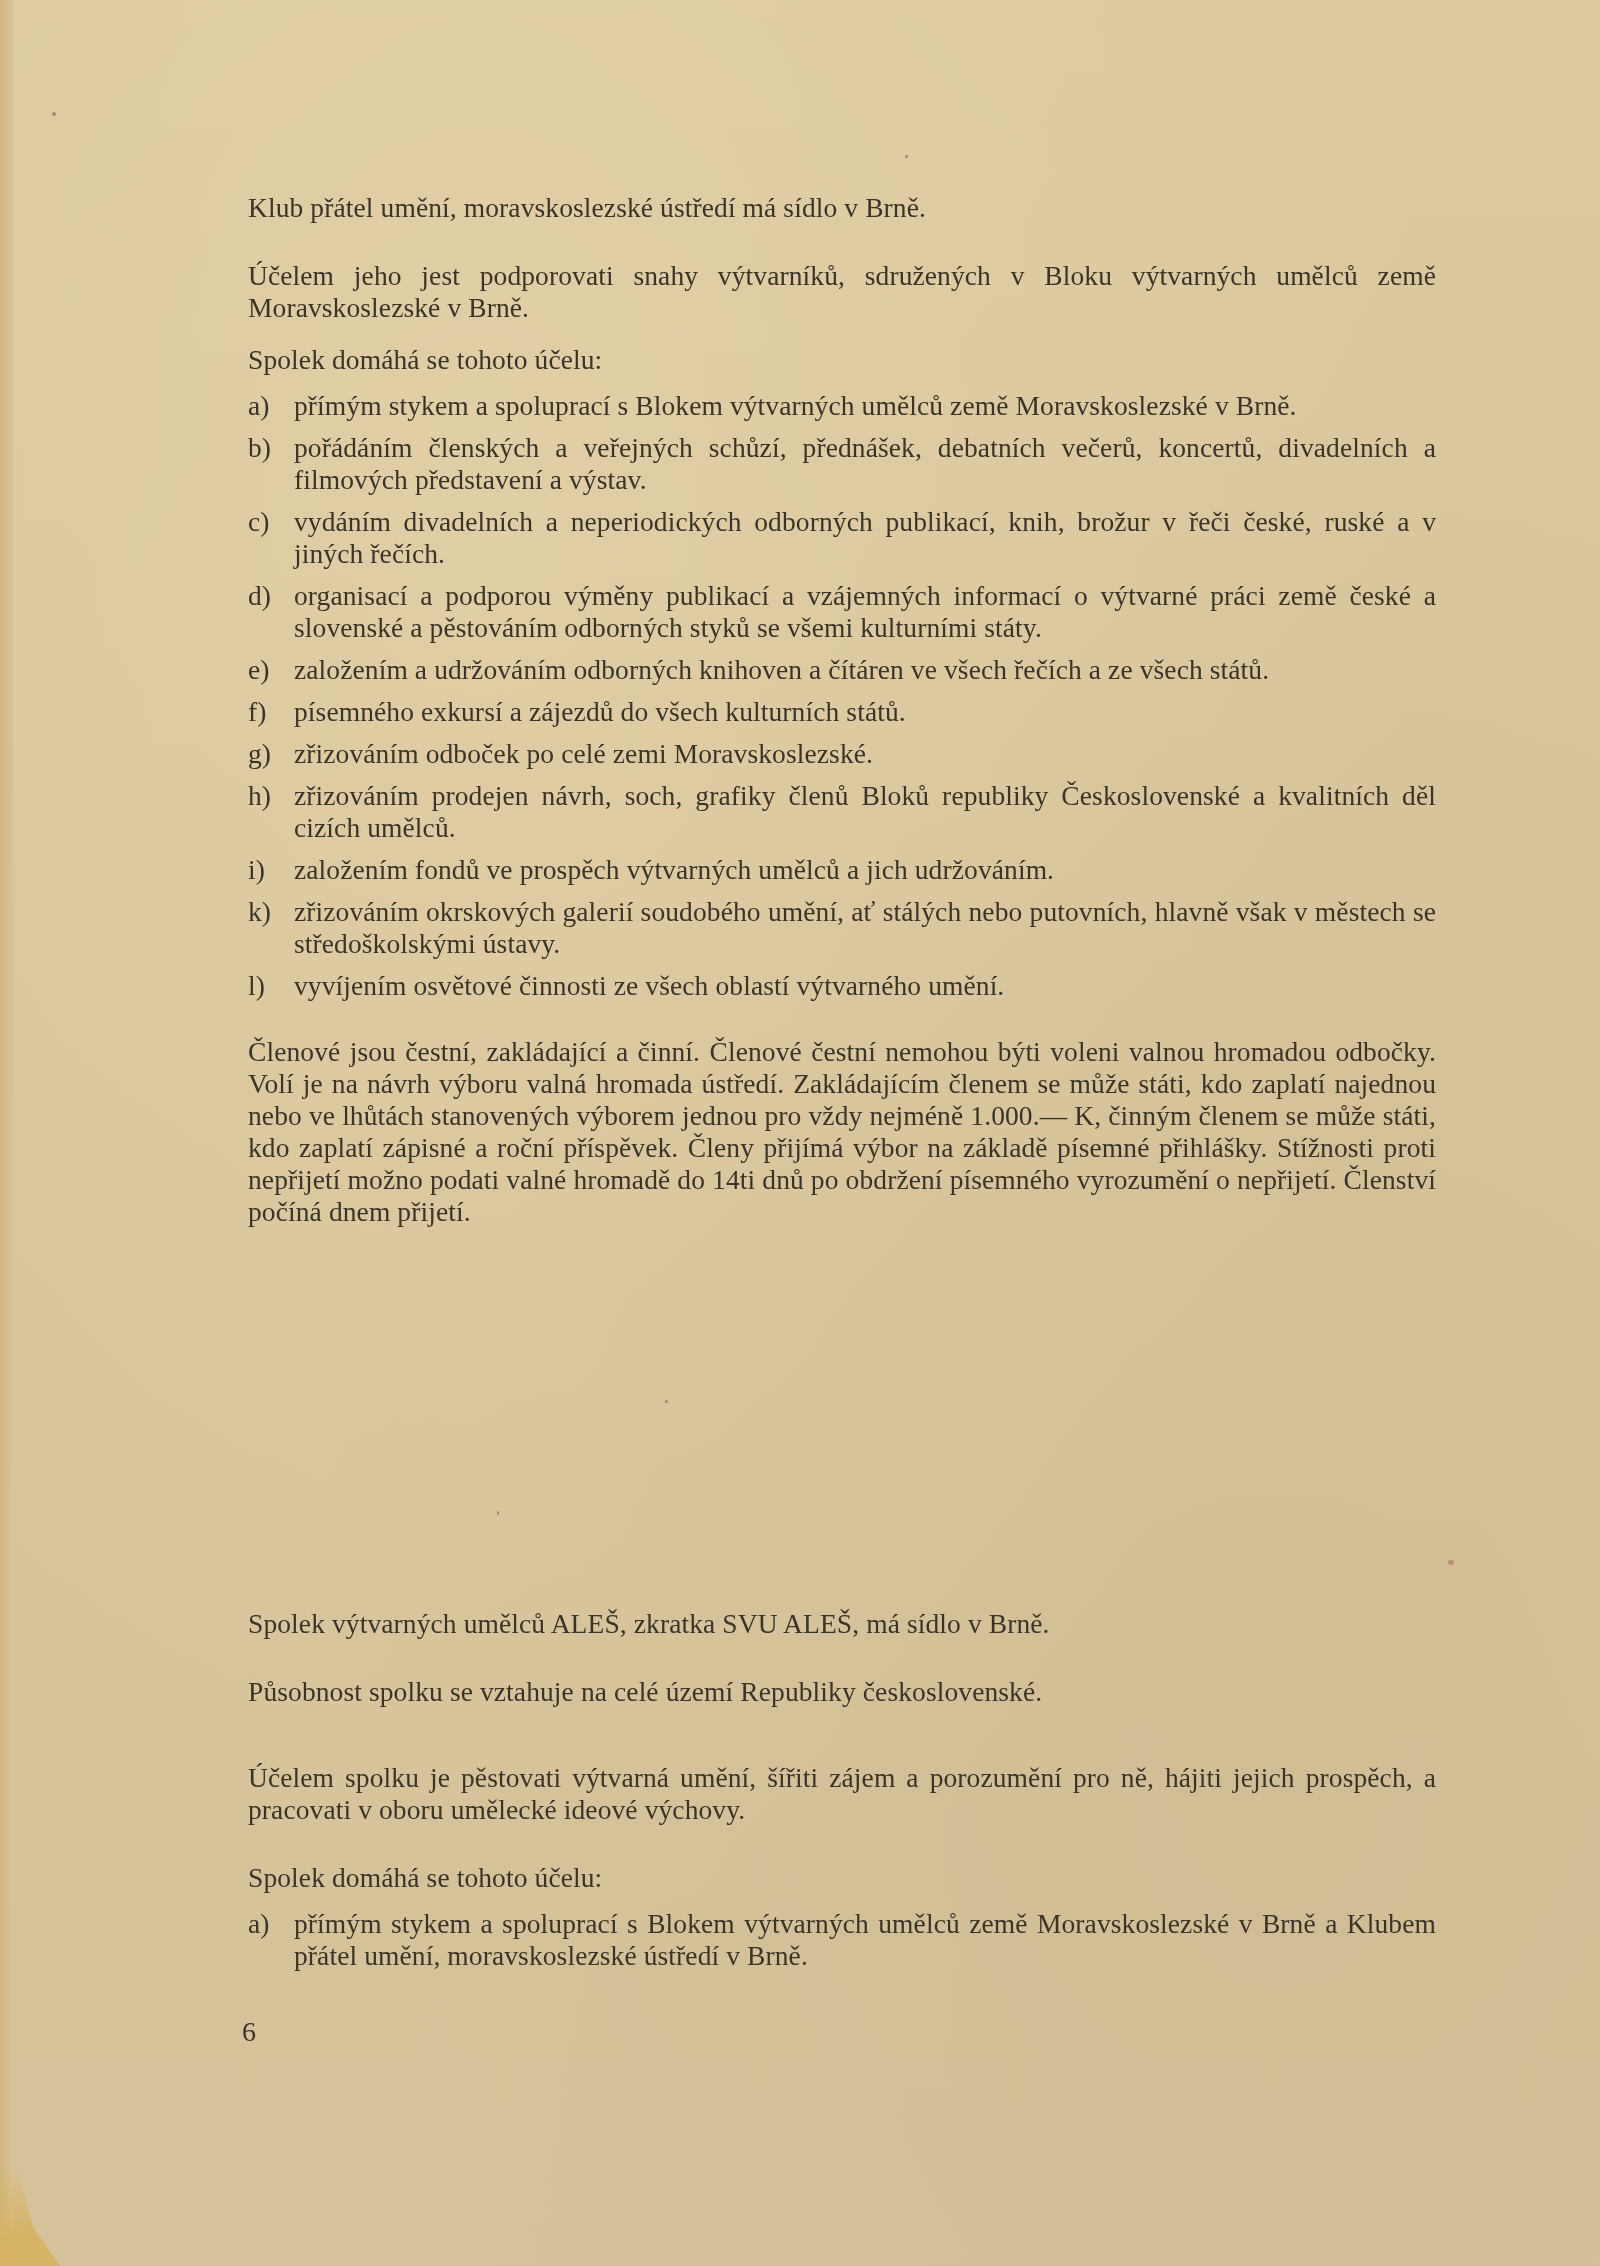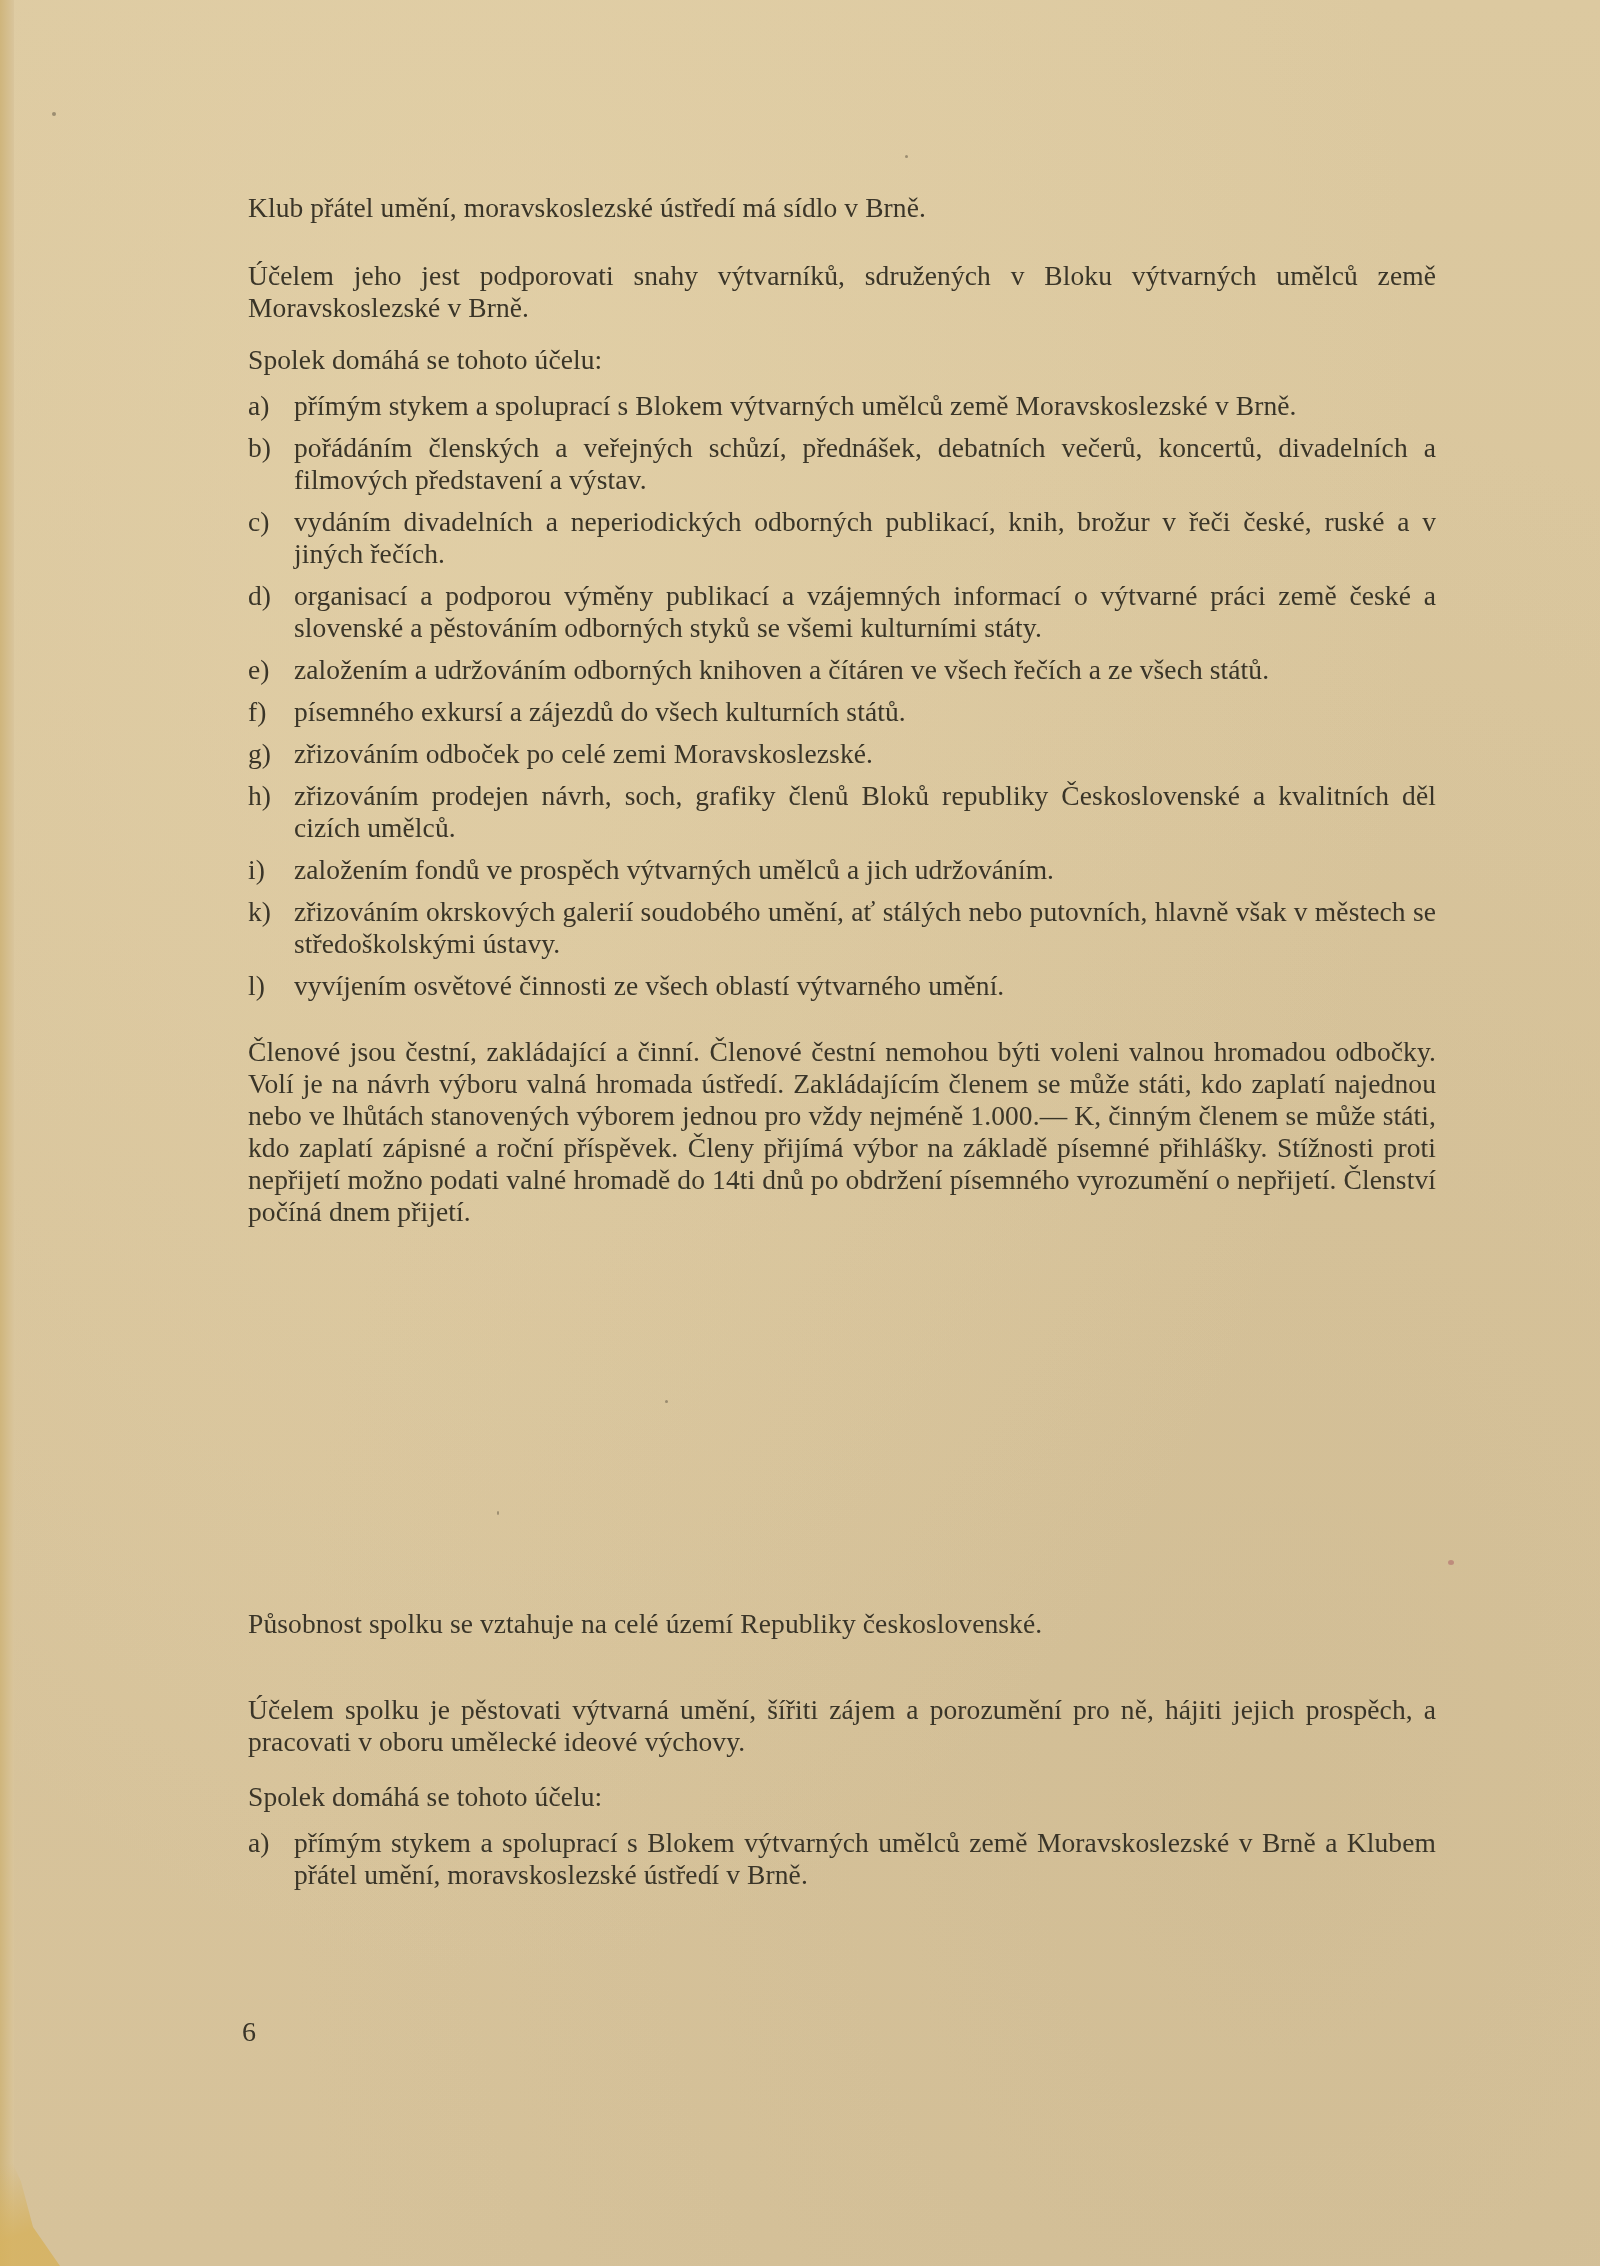--- a/index.html
+++ b/index.html
@@ -139,22 +139,23 @@
       <div class="list-item">
         <span class="label">l)</span>
         <span class="content">vyvíjením osvětové činnosti ze všech oblastí výtvarného umění.</span>
       </div>
     </div>
 
     <p style="margin-top:34px">Členové jsou čestní, zakládající a činní. Členové čestní nemohou býti voleni valnou hromadou odbočky. Volí je na návrh výboru valná hromada ústředí. Zakládajícím členem se může státi, kdo zaplatí najednou nebo ve lhůtách stanovených výborem jednou pro vždy nejméně 1.000.— K, činným členem se může státi, kdo zaplatí zápisné a roční příspěvek. Členy přijímá výbor na základě písemné přihlášky. Stížnosti proti nepřijetí možno podati valné hromadě do 14ti dnů po obdržení písemného vyrozumění o nepřijetí. Členství počíná dnem přijetí.</p>
   </div>
 
   <div class="text-block" style="top:1608px">
+    <p style="margin-bottom:36px">Spolek výtvarných umělců ALEŠ, zkratka SVU ALEŠ, má sídlo v Brně.</p>
     <p style="margin-bottom:54px">Působnost spolku se vztahuje na celé území Republiky československé.</p>
-    <p style="margin-bottom:23px">Účelem spolku je pěstovati výtvarná umění, šířiti zájem a porozumění pro ně, hájiti jejich prospěch, a pracovati v oboru umělecké ideové výchovy.</p>
+    <p style="margin-bottom:36px">Účelem spolku je pěstovati výtvarná umění, šířiti zájem a porozumění pro ně, hájiti jejich prospěch, a pracovati v oboru umělecké ideové výchovy.</p>
     <p style="margin-bottom:14px">Spolek domáhá se tohoto účelu:</p>
     <div>
       <div class="list-item">
         <span class="label">a)</span>
         <span class="content">přímým stykem a spoluprací s Blokem výtvarných umělců země Moravskoslezské v Brně a Klubem přátel umění, moravskoslezské ústředí v Brně.</span>
       </div>
     </div>
   </div>
 
   <div class="page-number">6</div>

